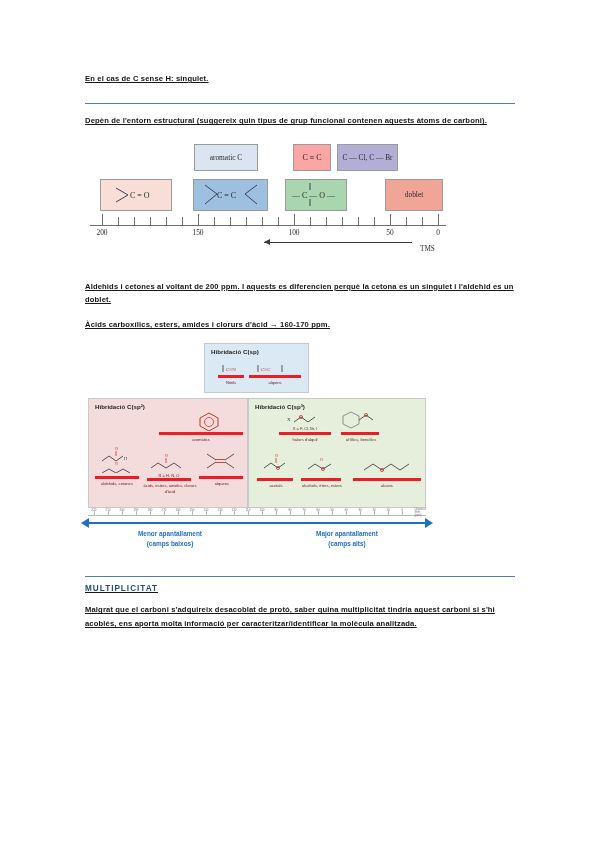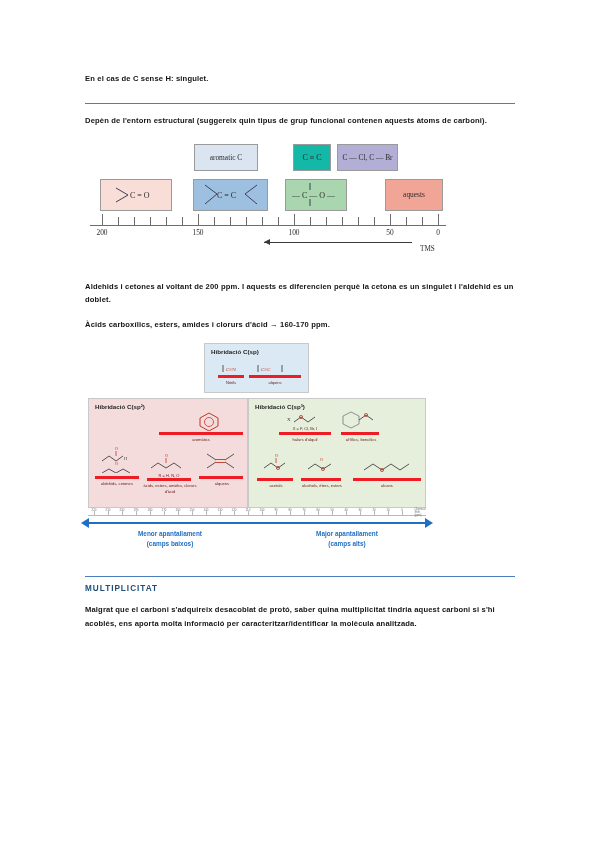--- a/index.html
+++ b/index.html
@@ -2,21 +2,21 @@
 <html><head>
 <meta charset="utf-8">
 <style>
   html,body{margin:0;padding:0;}
   body{
     width:599px;height:848px;background:#ffffff;
     font-family:"Liberation Sans", sans-serif;
     color:#1a1a1a;overflow:hidden;
   }
   .page{position:relative;width:599px;height:848px;}
-  .content{position:absolute;left:85px;top:0;width:430px;}
+  .content{position:absolute;left:85px;top:0;width:430px;text-decoration:underline;}
 
   .para{
     font-size:7.6px;font-weight:bold;line-height:1.75;
     letter-spacing:.15px;color:#141414;
   }
 
   .rule{height:1px;background:#4a7ebb;width:100%;}
   .sec-head{
     font-size:8.2px;font-weight:bold;letter-spacing:1.0px;
     color:#1f4e79;margin-top:7px;
@@ -24,21 +24,21 @@
 
   
   .fig1{position:relative;width:356px;height:122px;margin:14px 16px 0 5px;}
   .box{
     position:absolute;border:1px solid #9a9a9a;
     display:flex;align-items:center;justify-content:center;
     font-family:"Liberation Serif", serif;font-size:7.4px;color:#2b2b2b;
     box-sizing:border-box;
   }
   .b-arom{left:104px;top:2px;width:64px;height:27px;background:#dbe5f1;}
-  .b-cc  {left:203px;top:2px;width:38px;height:27px;background:#14b8a6;}
+  .b-cc  {left:203px;top:2px;width:38px;height:27px;background:#fca5a5;}
   .b-hal {left:247px;top:2px;width:61px;height:27px;background:#b3aed6;}
   .b-co  {left:10px;top:37px;width:72px;height:32px;background:#f8ded6;}
   .b-ceqc{left:103px;top:37px;width:75px;height:32px;background:#9dbfe0;}
   .b-c_o {left:195px;top:37px;width:62px;height:32px;background:#a9d6ae;}
   .b-alk {left:295px;top:37px;width:58px;height:32px;background:#f0a596;}
 
   .axisline{position:absolute;left:0;top:83px;width:356px;height:1px;background:#6d6d6d;}
   .tick{position:absolute;top:75px;width:1px;height:8px;background:#6d6d6d;}
   .tick.major{top:72px;height:11px;}
   .ticklab{
@@ -144,21 +144,21 @@
     </div>
 
     <div class="box b-c_o">
       <svg width="56" height="28" viewBox="0 0 56 28">
         <line x1="22" y1="2" x2="22" y2="9" stroke="#3f3f5a" stroke-width="1"></line>
         <line x1="22" y1="18" x2="22" y2="25" stroke="#3f3f5a" stroke-width="1"></line>
         <text x="4" y="17" font-family="Liberation Serif, serif" font-size="8" fill="#2b2b2b">— C — O —</text>
       </svg>
     </div>
 
-    <div class="box b-alk">aquests</div>
+    <div class="box b-alk">doblet</div>
 
     <div class="axisline"></div>
 
     <div class="tick major" style="left:12px"></div>
     <div class="tick" style="left:28px"></div>
         <div class="tick" style="left:44px"></div>
     <div class="tick" style="left:60px"></div>
         <div class="tick" style="left:76px"></div>
     <div class="tick" style="left:92px"></div>
     <div class="tick major" style="left:108px"></div>

